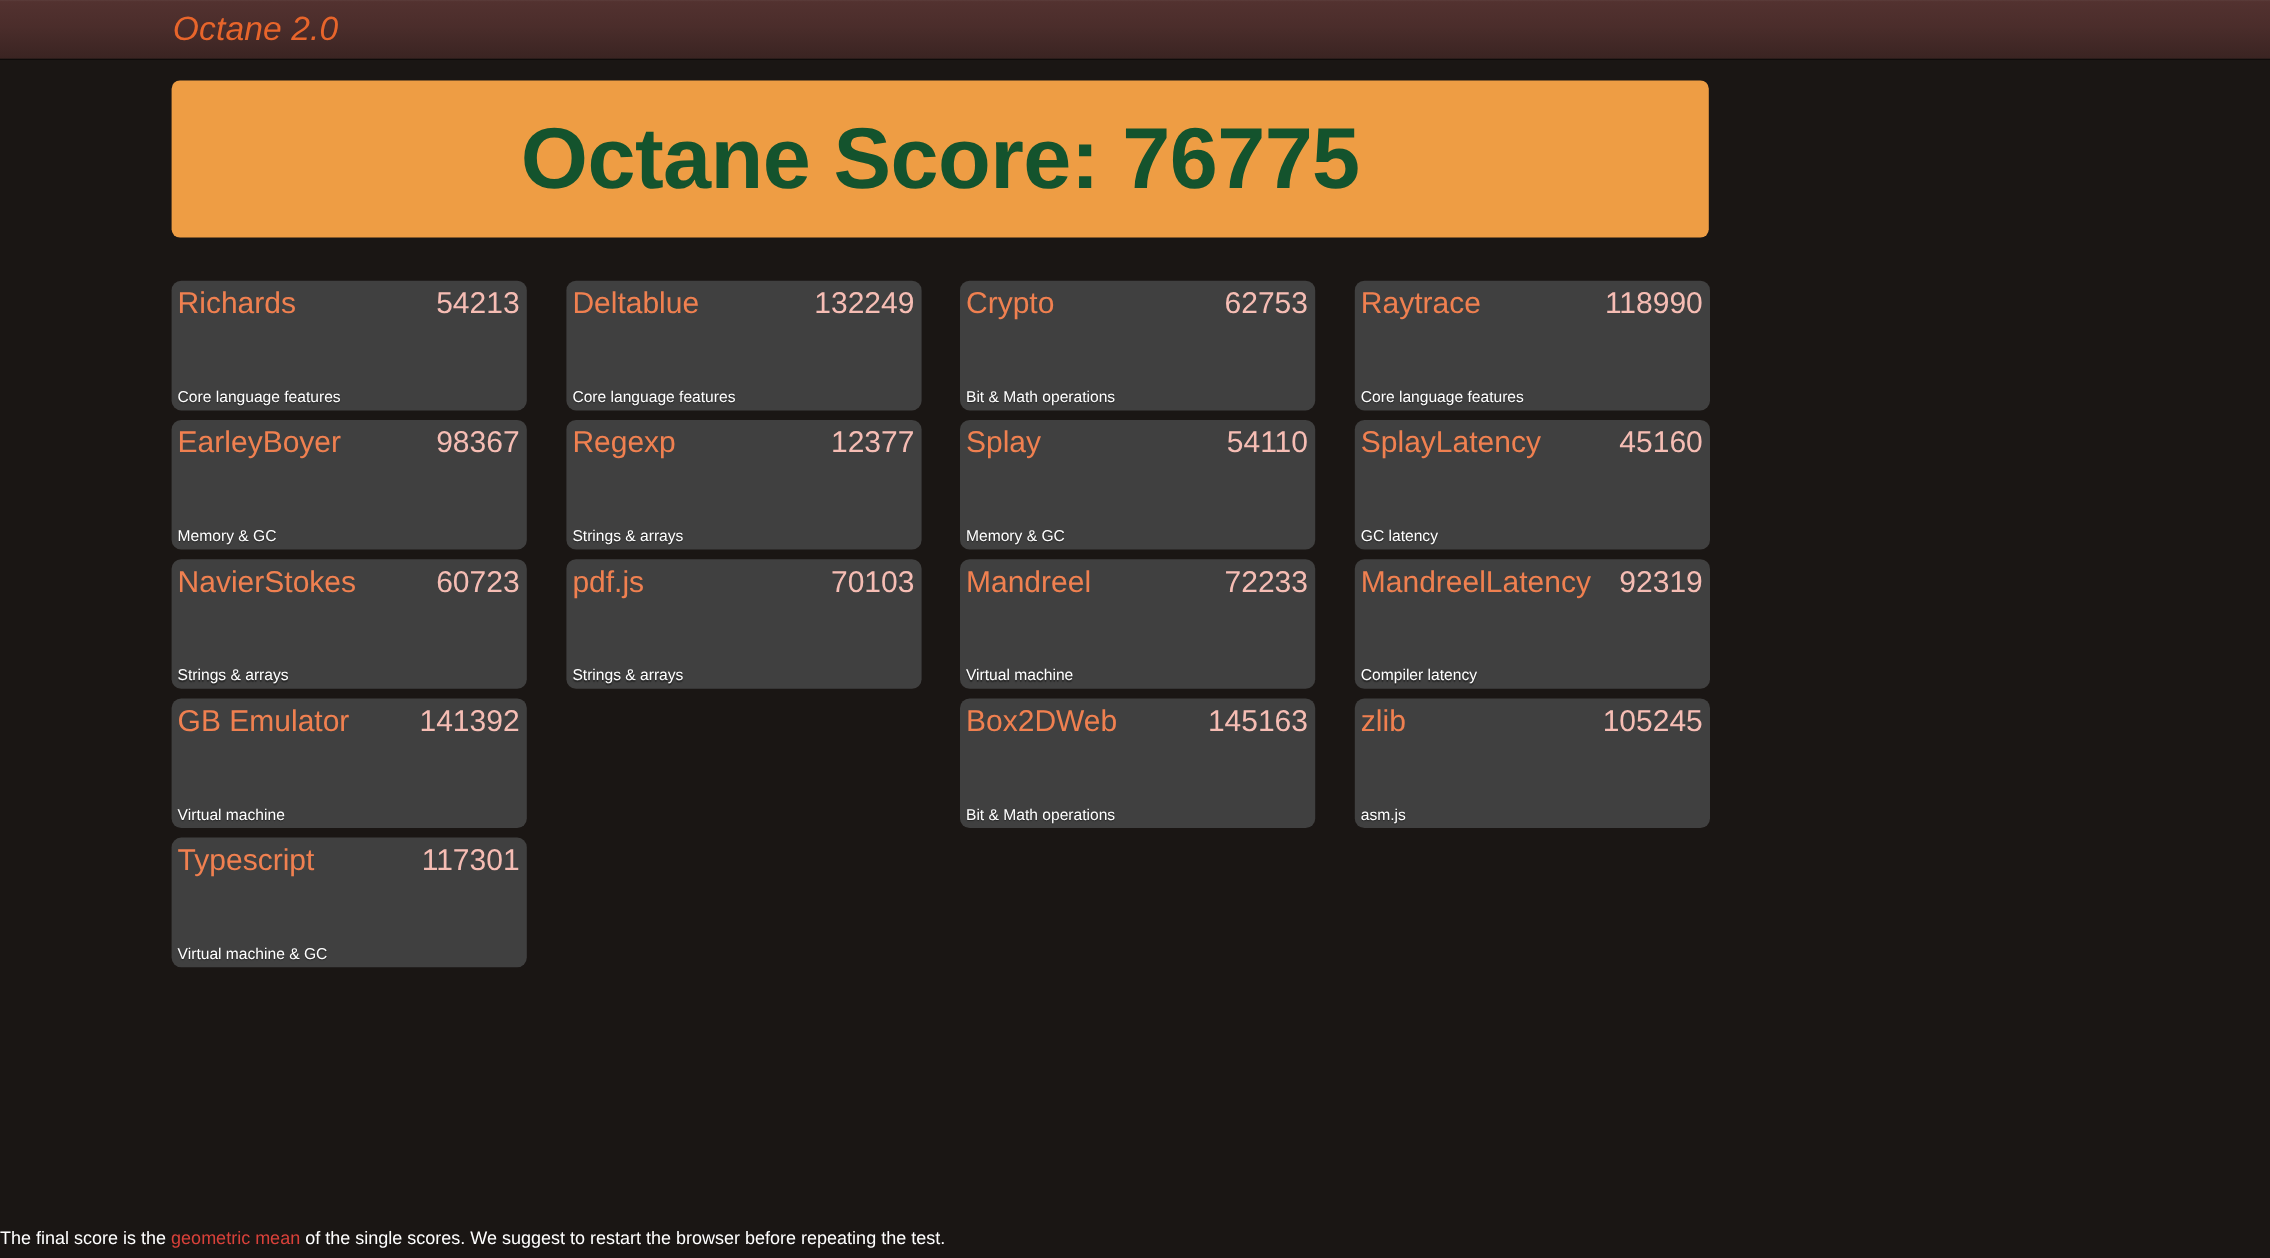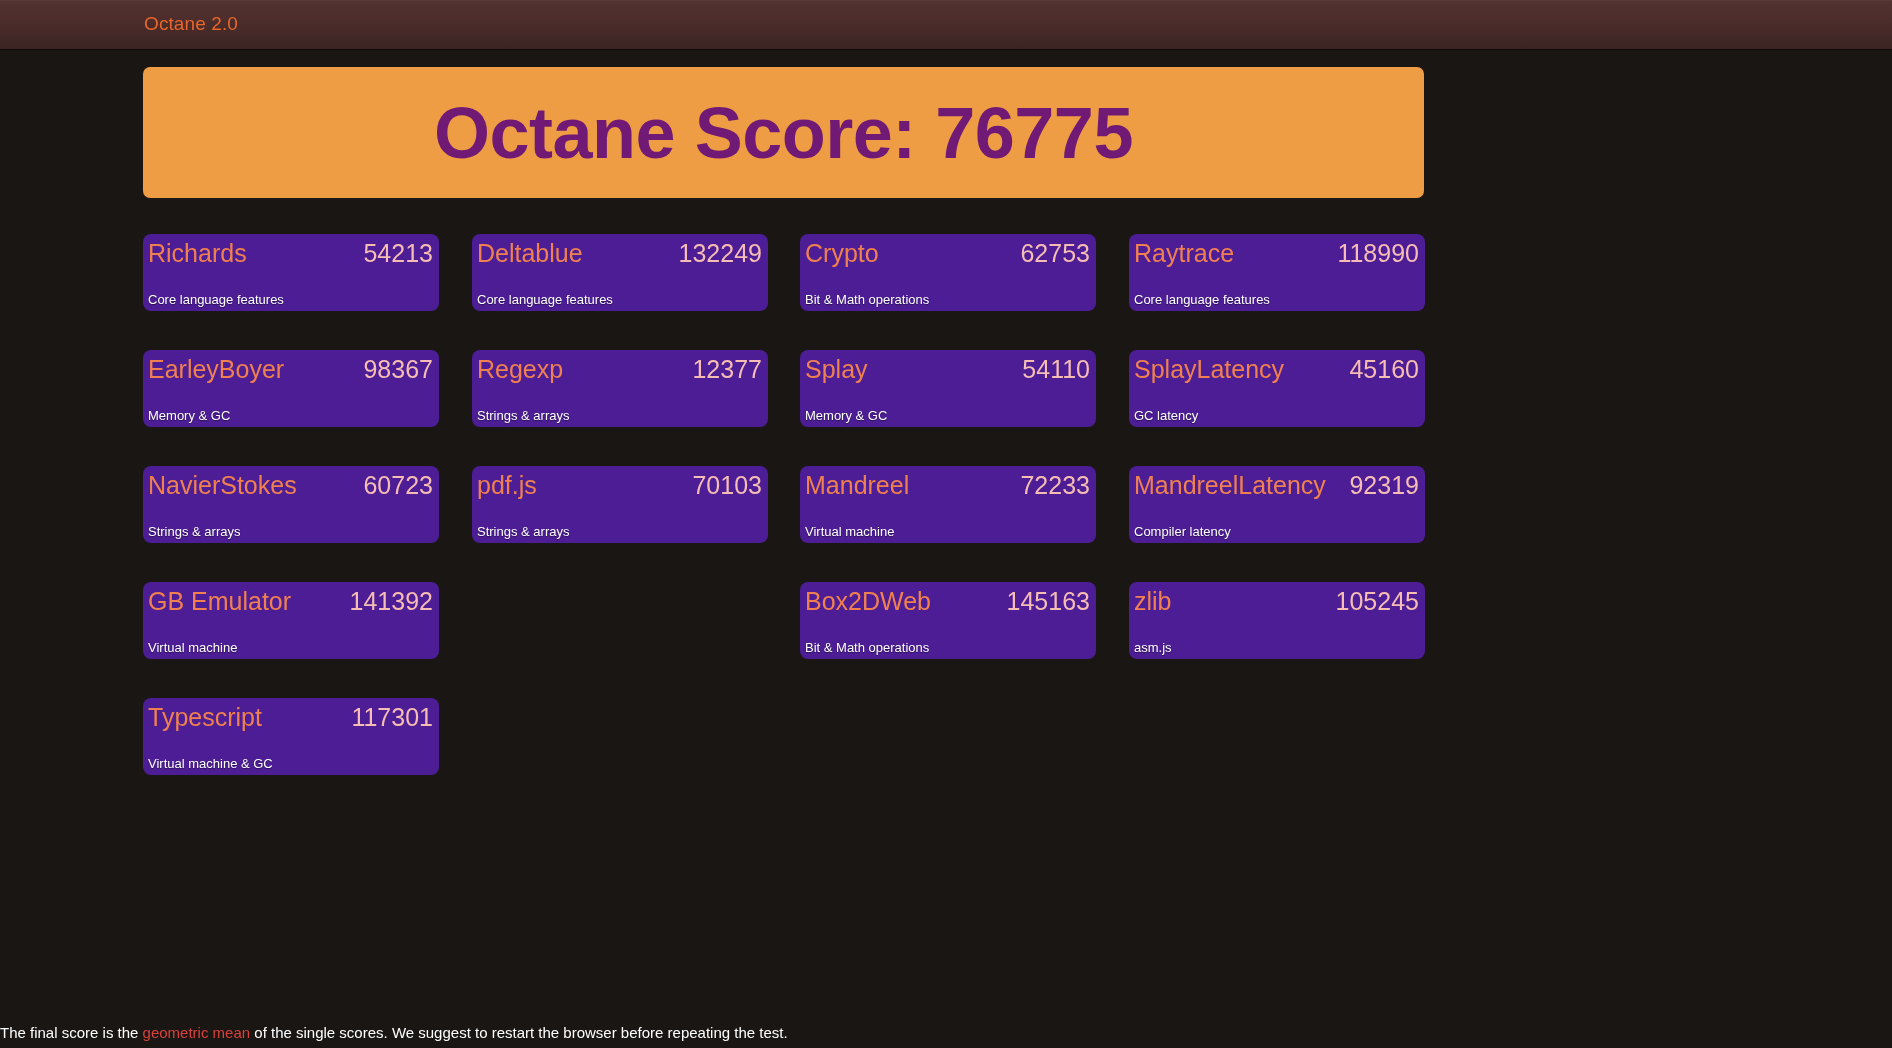--- a/index.html
+++ b/index.html
@@ -26,25 +26,26 @@
     height: 50px;
     background: linear-gradient(to bottom, #533230 0%, #4b2d2b 45%, #3a2422 100%);
     border-bottom: 1px solid #0e0b0a;
     box-shadow: 0 1px 0 rgba(255,255,255,0.04) inset;
   }
 
   .navbar-brand {
     position: absolute;
     left: 144px;
     top: 9px;
-    font-size: 19px;
+    font-size: 28px;
     line-height: 30px;
     color: #e8652b;
     letter-spacing: 0.1px;
     white-space: nowrap;
+    font-style: italic;
   }
 
   
   .container {
     position: absolute;
     top: 50px;
     left: 0;
     width: 1892px;
   }
 
@@ -58,21 +59,21 @@
     background: #ee9d44;
     border-radius: 7px;
     display: flex;
     align-items: center;
     justify-content: center;
   }
 
   .score-banner-text {
     font-size: 72px;
     font-weight: bold;
-    color: #701a75;
+    color: #14532d;
     line-height: 1;
     letter-spacing: -0.5px;
     white-space: nowrap;
   }
 
   
   .results-grid {
     position: absolute;
     left: 143px;
     top: 184px;
@@ -81,22 +82,22 @@
 
   .result-row {
     position: relative;
     height: 116px;
   }
 
   .result-card {
     position: absolute;
     top: 0;
     width: 296px;
-    height: 77px;
-    background: #4c1d95;
+    height: 108px;
+    background: #404040;
     border-radius: 8px;
     overflow: hidden;
   }
 
   .result-card.col-0 { left: 0px; }
   .result-card.col-1 { left: 329px; }
   .result-card.col-2 { left: 657px; }
   .result-card.col-3 { left: 986px; padding-left: 44px; }
 
   .card-head {

